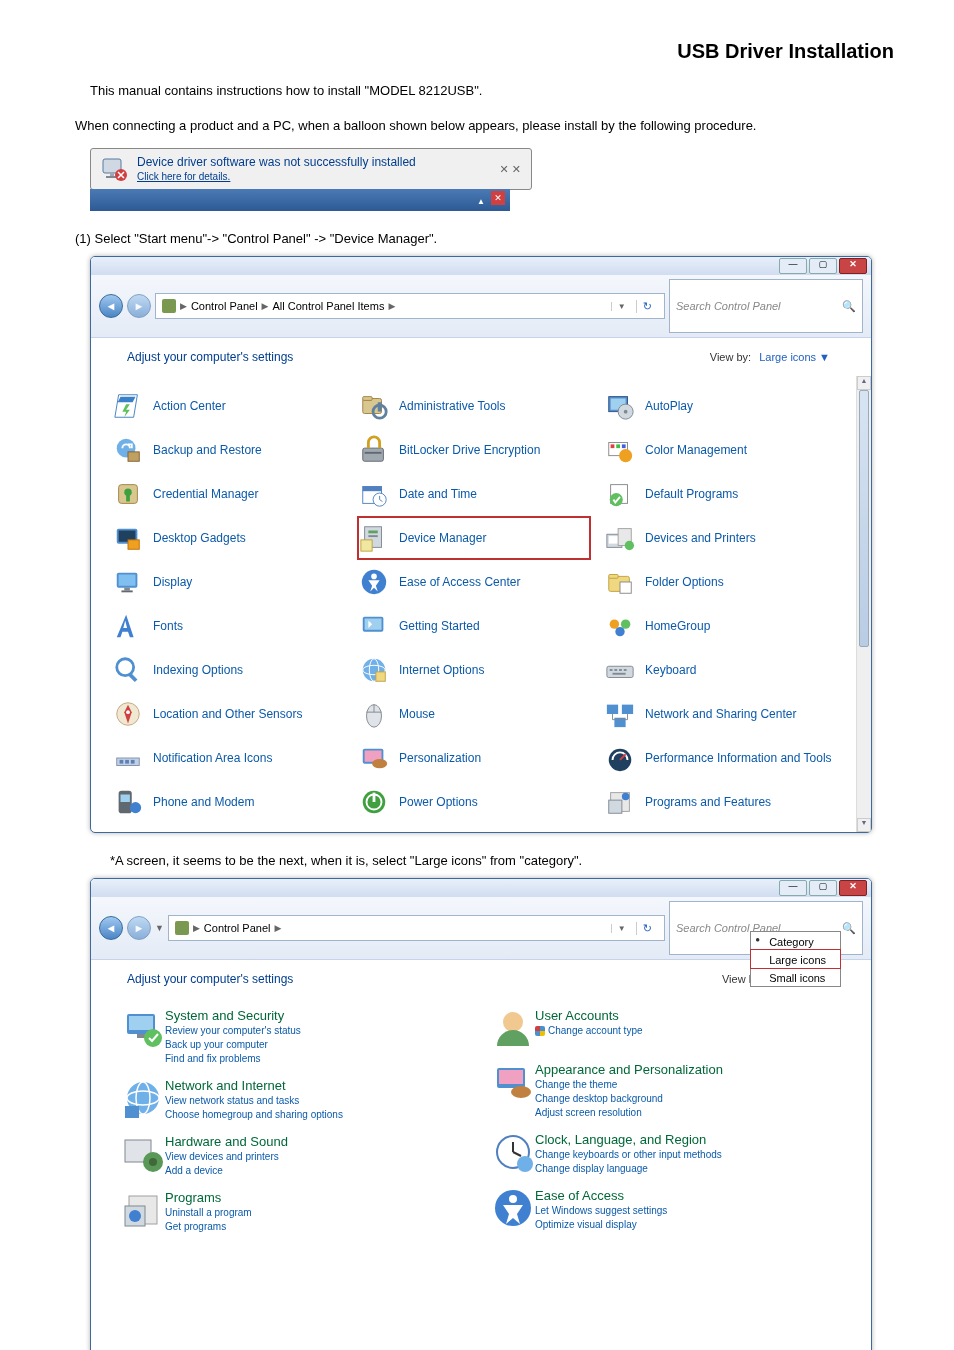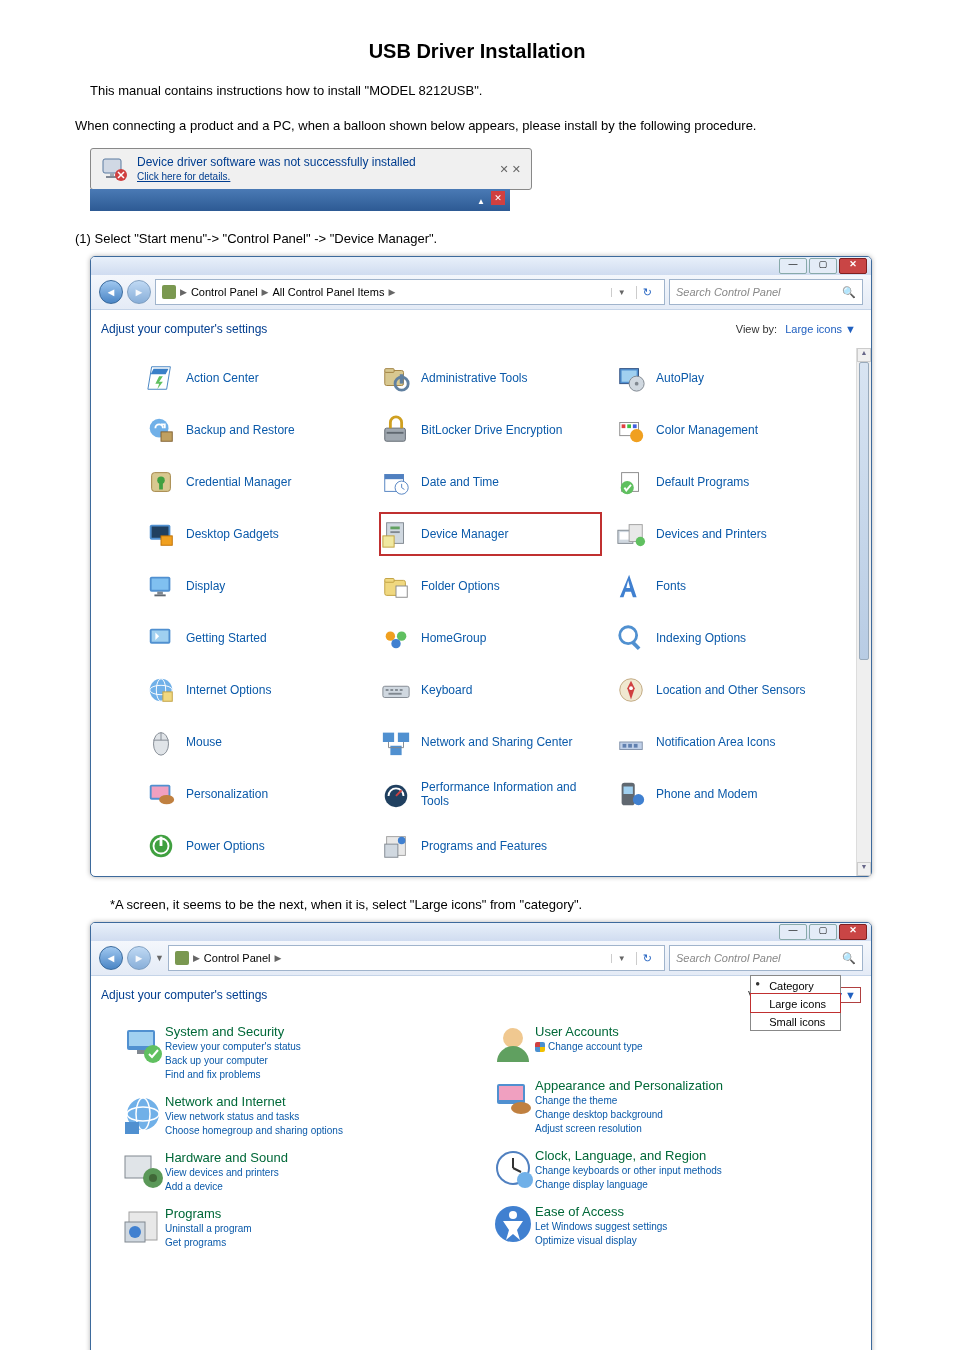--- a/index.html
+++ b/index.html
@@ -5,21 +5,21 @@
     body {
       font-family: Arial, sans-serif;
       background: white;
       margin: 0;
       padding: 40px 60px;
       width: 834px;
     }
     .page-title {
       font-size: 20px;
       font-weight: bold;
-      text-align: center;
+      text-align: right;
       margin-bottom: 20px;
     }
     .intro {
       font-size: 13px;
       margin: 10px 0 20px 30px;
     }
     .connect-text {
       font-size: 13px;
       margin: 10px 0 15px 15px;
     }
@@ -164,50 +164,49 @@
       padding: 0 6px;
       color: #2060c0;
       font-size: 11px;
     }
     .searchbox {
       width: 180px;
       background: white;
       border: 1px solid #a0b4cc;
       height: 20px;
       font-size: 11px;
-      padding: 2px 6px;
+      padding: 16px 6px;
       color: #888;
       font-style: italic;
       display: flex;
       align-items: center;
       justify-content: space-between;
     }
     .search-icon { color: #3d70b2; font-style: normal; }
     .content-header {
       display: flex;
       justify-content: space-between;
       align-items: center;
-      padding: 12px 10px;
+      padding: 12px 36px;
       font-size: 12px;
       color: #003d8f;
     }
     .view-by { color: #333; font-size: 11px; }
     .view-by-val {
       color: #2060c0;
       border: 1px solid transparent;
       padding: 1px 4px;
     }
     .view-by-val.framed { border: 1px solid #b04040; }
     .items-grid {
       display: grid;
       grid-template-columns: 1fr 1fr 1fr;
-      gap: 8px 12px;
+      gap: 0 12px;
       padding: 8px 20px 8px 20px;
       position: relative;
-      margin-left: 33px;
     }
     .cp-item {
       display: flex;
       align-items: center;
       gap: 10px;
       font-size: 12px;
       color: #0b5aaa;
       padding: 4px 2px;
       min-height: 36px;
     }
@@ -515,20 +514,30 @@
               <rect x="6" y="8" width="18" height="12" fill="#80c0f0"></rect>
               <rect x="12" y="22" width="6" height="3" fill="#808890"></rect>
               <rect x="9" y="25" width="12" height="2" fill="#606870"></rect>
             </svg>
           </span>
           <span>Display</span>
         </div>
         <div class="cp-item">
           <span class="cp-icon">
             <svg viewBox="0 0 32 32">
+              <circle cx="16" cy="16" r="13" fill="#4080d0"></circle>
+              <circle cx="16" cy="10" r="3" fill="#fff"></circle>
+              <path d="M10 14 L22 14 L18 20 L20 26 L16 22 L12 26 L14 20 Z" fill="#fff"></path>
+            </svg>
+          </span>
+          <span>Ease of Access Center</span>
+        </div>
+        <div class="cp-item">
+          <span class="cp-icon">
+            <svg viewBox="0 0 32 32">
               <rect x="4" y="10" width="22" height="16" rx="2" fill="#f0d880" stroke="#c0a040"></rect>
               <rect x="4" y="8" width="10" height="4" rx="1" fill="#f0d880" stroke="#c0a040"></rect>
               <rect x="16" y="16" width="12" height="12" fill="#fff" stroke="#888"></rect>
             </svg>
           </span>
           <span>Folder Options</span>
         </div>
         <div class="cp-item">
           <span class="cp-icon">
             <svg viewBox="0 0 32 32">

